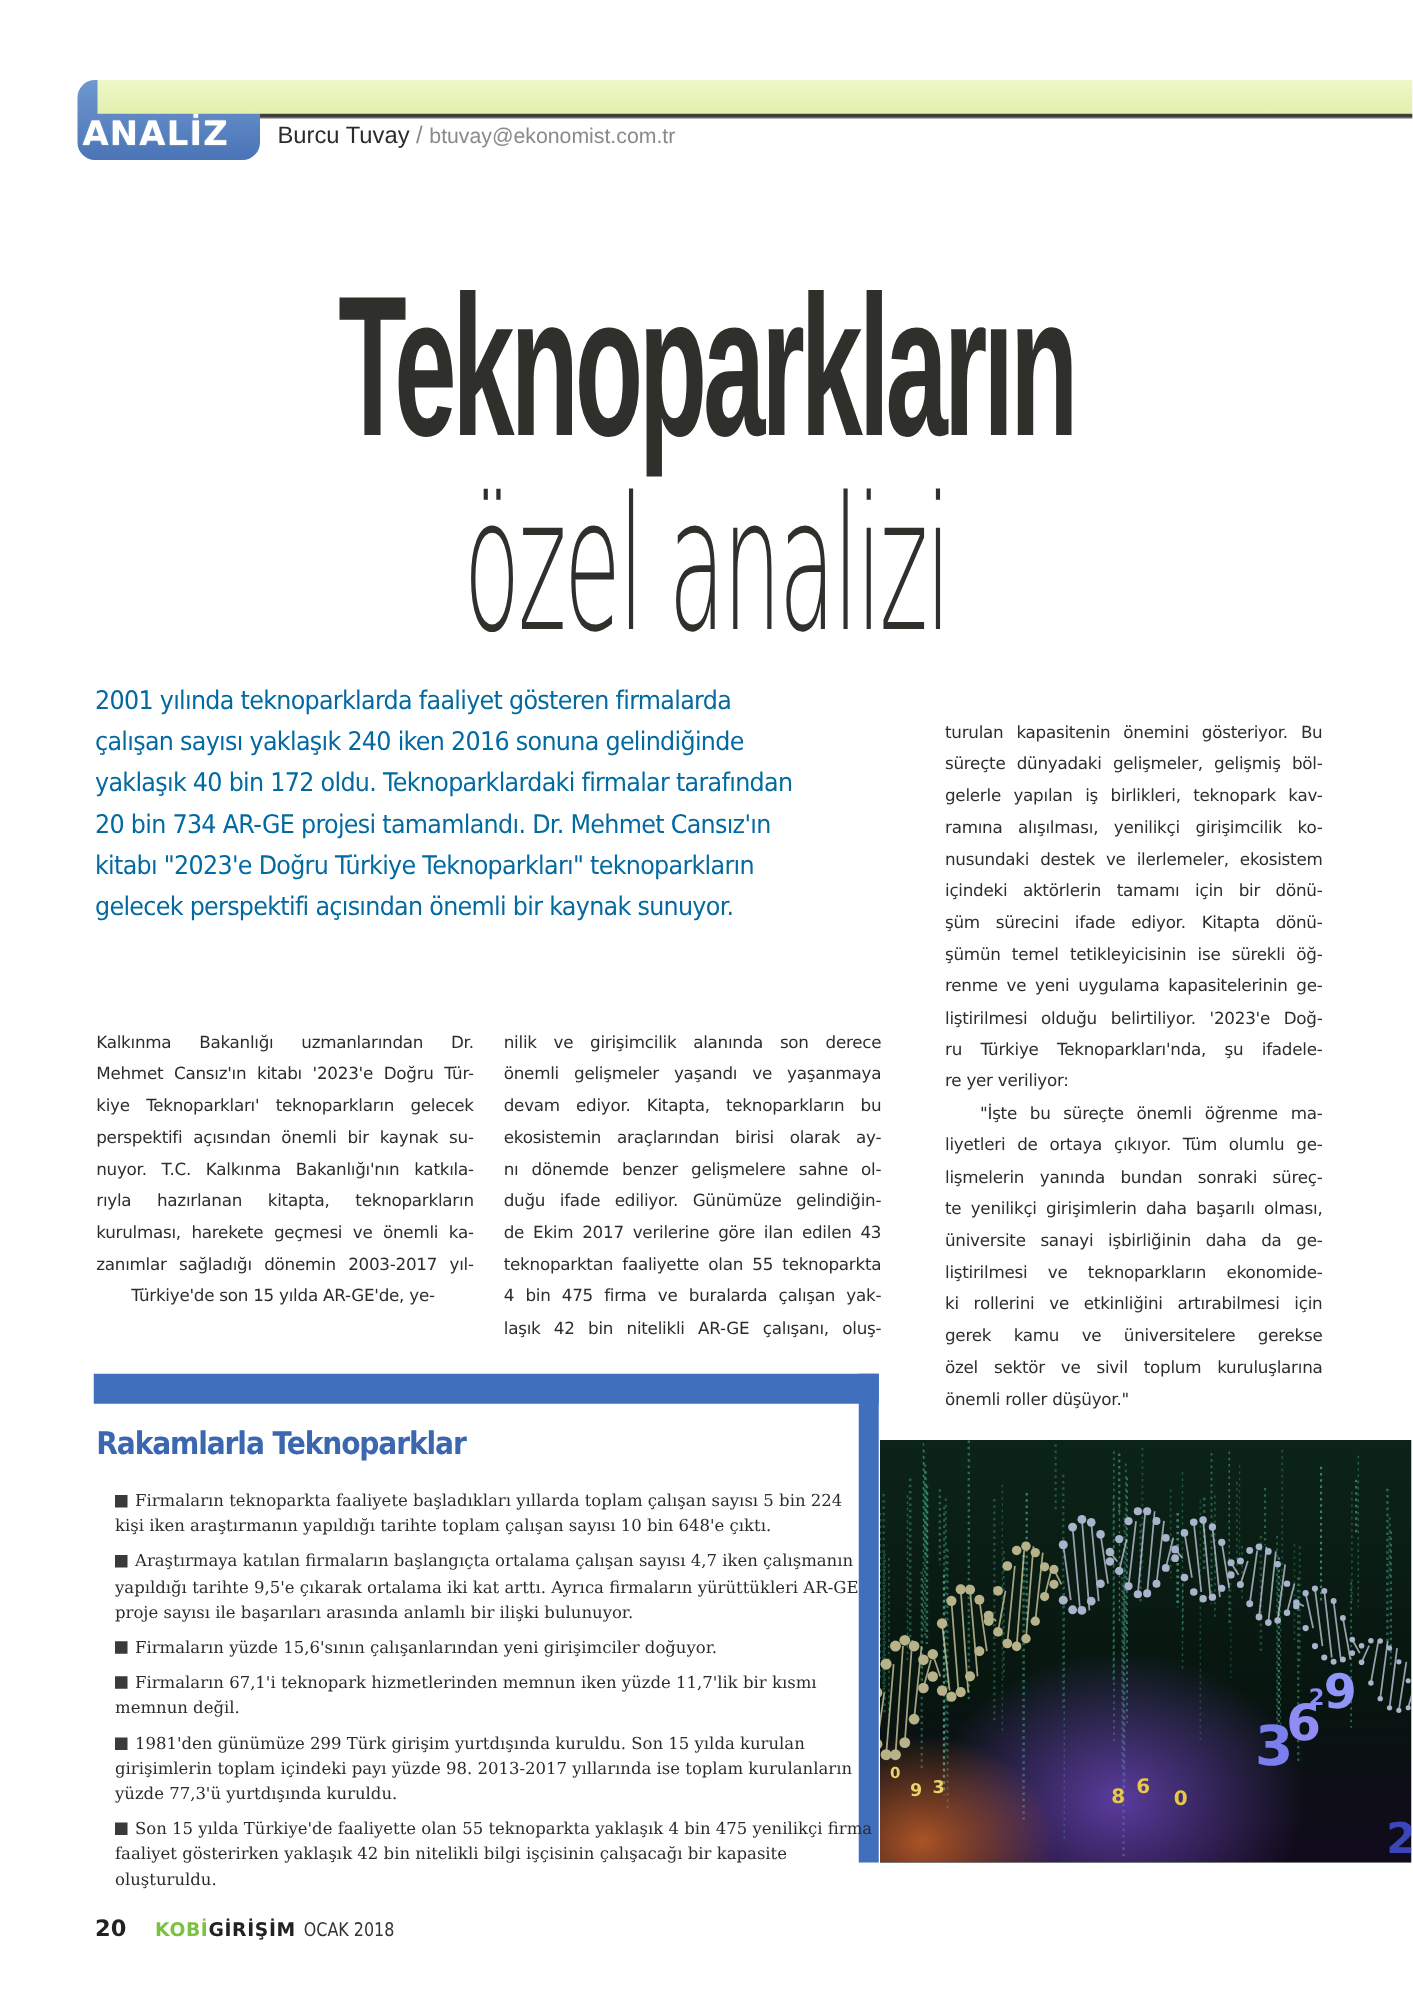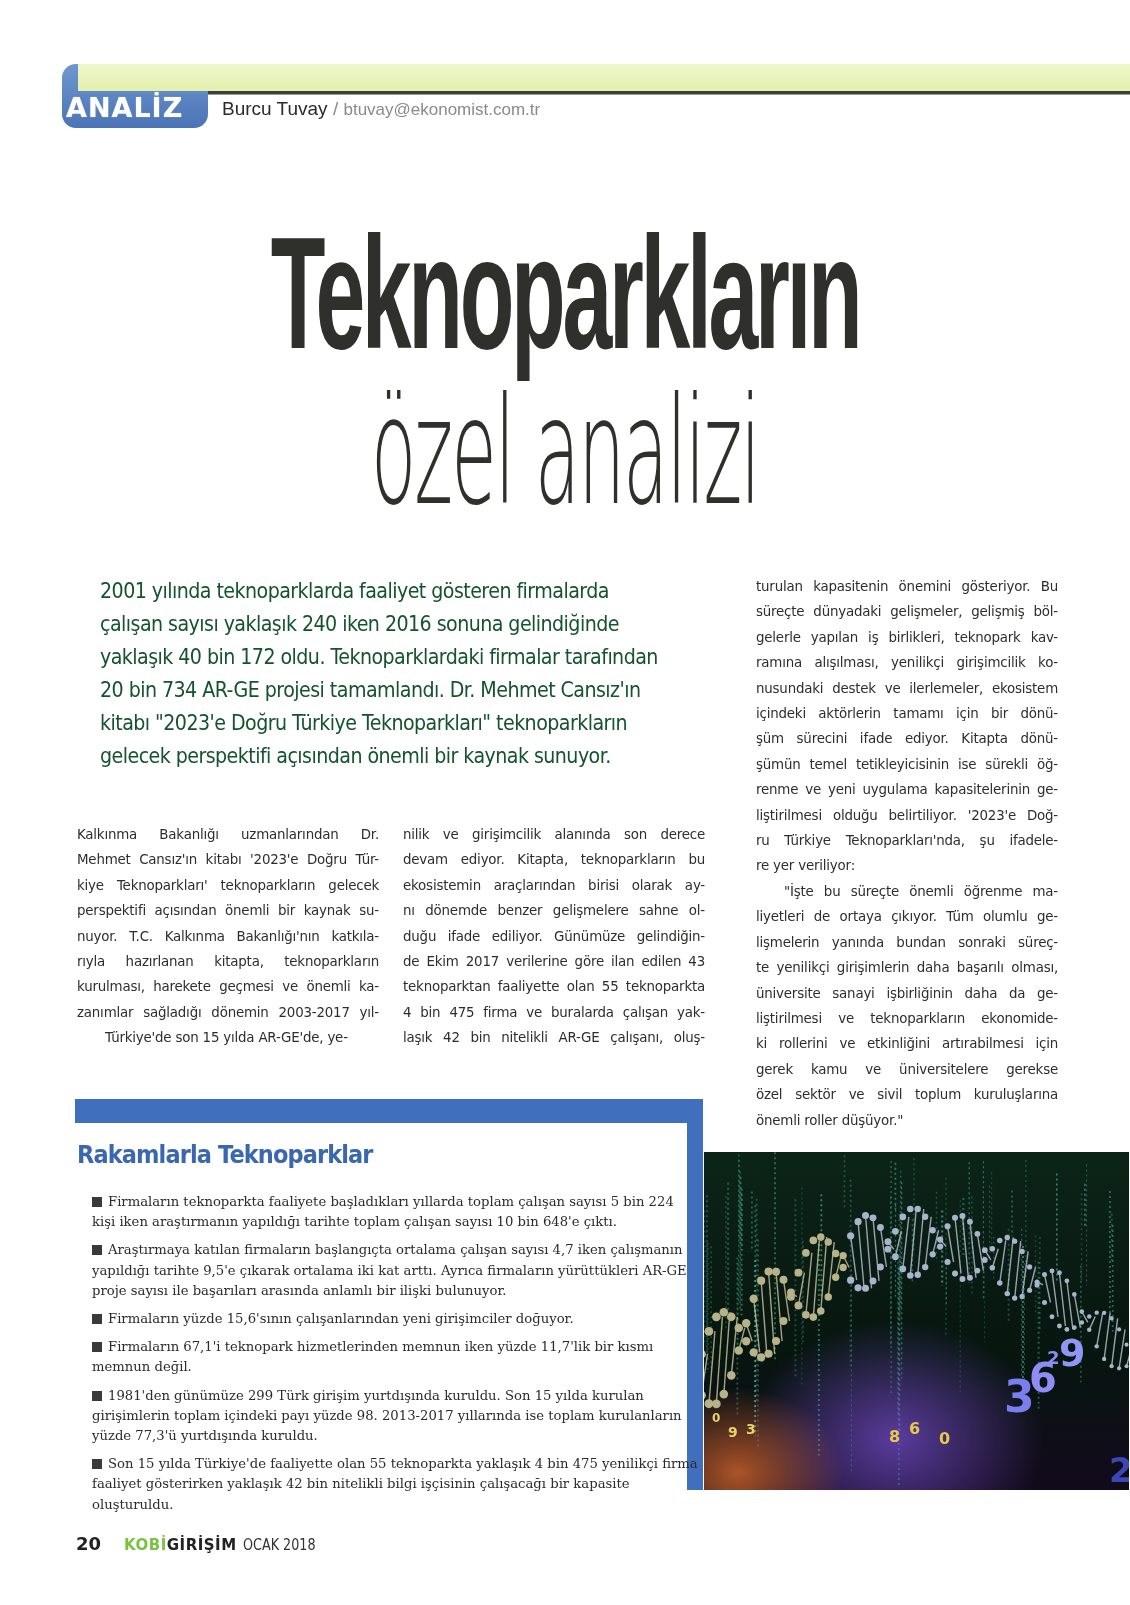--- a/index.html
+++ b/index.html
@@ -26,22 +26,22 @@
     
     #title-main { left: 0; width: 1130px; top: 208px; text-align: center;
       font-family: "Liberation Sans", sans-serif; font-weight: bold; font-size: 160px; line-height: 170px;
       color: #2f2f2b; letter-spacing: -6px; transform: scaleX(0.56); transform-origin: 50% 50%; }
     #title-sub { left: 0; width: 1130px; top: 372px; text-align: center;
       font-family: "DejaVu Sans", sans-serif; font-weight: 200; font-size: 148px; line-height: 160px;
       color: #2f2f2b; letter-spacing: -4px; transform: scaleX(0.50); transform-origin: 50% 50%;
       -webkit-text-stroke: 0; }
 
     
-    #intro { left: 76px; top: 575px; width: 640px; font-family: "DejaVu Sans", sans-serif;
-      font-size: 20.5px; line-height: 33px; color: #14532d; letter-spacing: -0.6px; margin-left: 24px; }
+    #intro { left: 76px; top: 544px; width: 640px; font-family: "DejaVu Sans", sans-serif;
+      font-size: 20.5px; line-height: 33px; color: #0369a1; letter-spacing: -0.6px; }
     #intro p { margin: 0; white-space: nowrap; transform: scaleX(0.93); transform-origin: 0 50%; }
 
     
     .col { font-family: "DejaVu Sans", sans-serif; font-size: 13.4px; line-height: 25.4px;
       color: #2d2d2b; text-align: justify; letter-spacing: -0.2px; }
     .col .ln { display: block; white-space: nowrap; text-align: justify; text-align-last: justify; }
     .col .ln.last { text-align-last: left; }
     #col1 { left: 77px; top: 822px; width: 302px; }
     #col2 { left: 403px; top: 822px; width: 302px; }
     #col3 { left: 756px; top: 574px; width: 302px; }
@@ -98,20 +98,21 @@
     <span class="ln">kiye Teknoparkları' teknoparkların gelecek</span>
     <span class="ln">perspektifi açısından önemli bir kaynak su-</span>
     <span class="ln">nuyor. T.C. Kalkınma Bakanlığı'nın katkıla-</span>
     <span class="ln">rıyla hazırlanan kitapta, teknoparkların</span>
     <span class="ln">kurulması, harekete geçmesi ve önemli ka-</span>
     <span class="ln">zanımlar sağladığı dönemin 2003-2017 yıl-</span>
     <span class="ln last" style="padding-left: 28px;">Türkiye'de son 15 yılda AR-GE'de, ye-</span>
   </div>
 <div class="abs col" id="col2">
     <span class="ln">nilik ve girişimcilik alanında son derece</span>
+    <span class="ln">önemli gelişmeler yaşandı ve yaşanmaya</span>
     <span class="ln">devam ediyor. Kitapta, teknoparkların bu</span>
     <span class="ln">ekosistemin araçlarından birisi olarak ay-</span>
     <span class="ln">nı dönemde benzer gelişmelere sahne ol-</span>
     <span class="ln">duğu ifade ediliyor. Günümüze gelindiğin-</span>
     <span class="ln">de Ekim 2017 verilerine göre ilan edilen 43</span>
     <span class="ln">teknoparktan faaliyette olan 55 teknoparkta</span>
     <span class="ln">4 bin 475 firma ve buralarda çalışan yak-</span>
     <span class="ln">laşık 42 bin nitelikli AR-GE çalışanı, oluş-</span>
   </div>
 <div class="abs col" id="col3">

